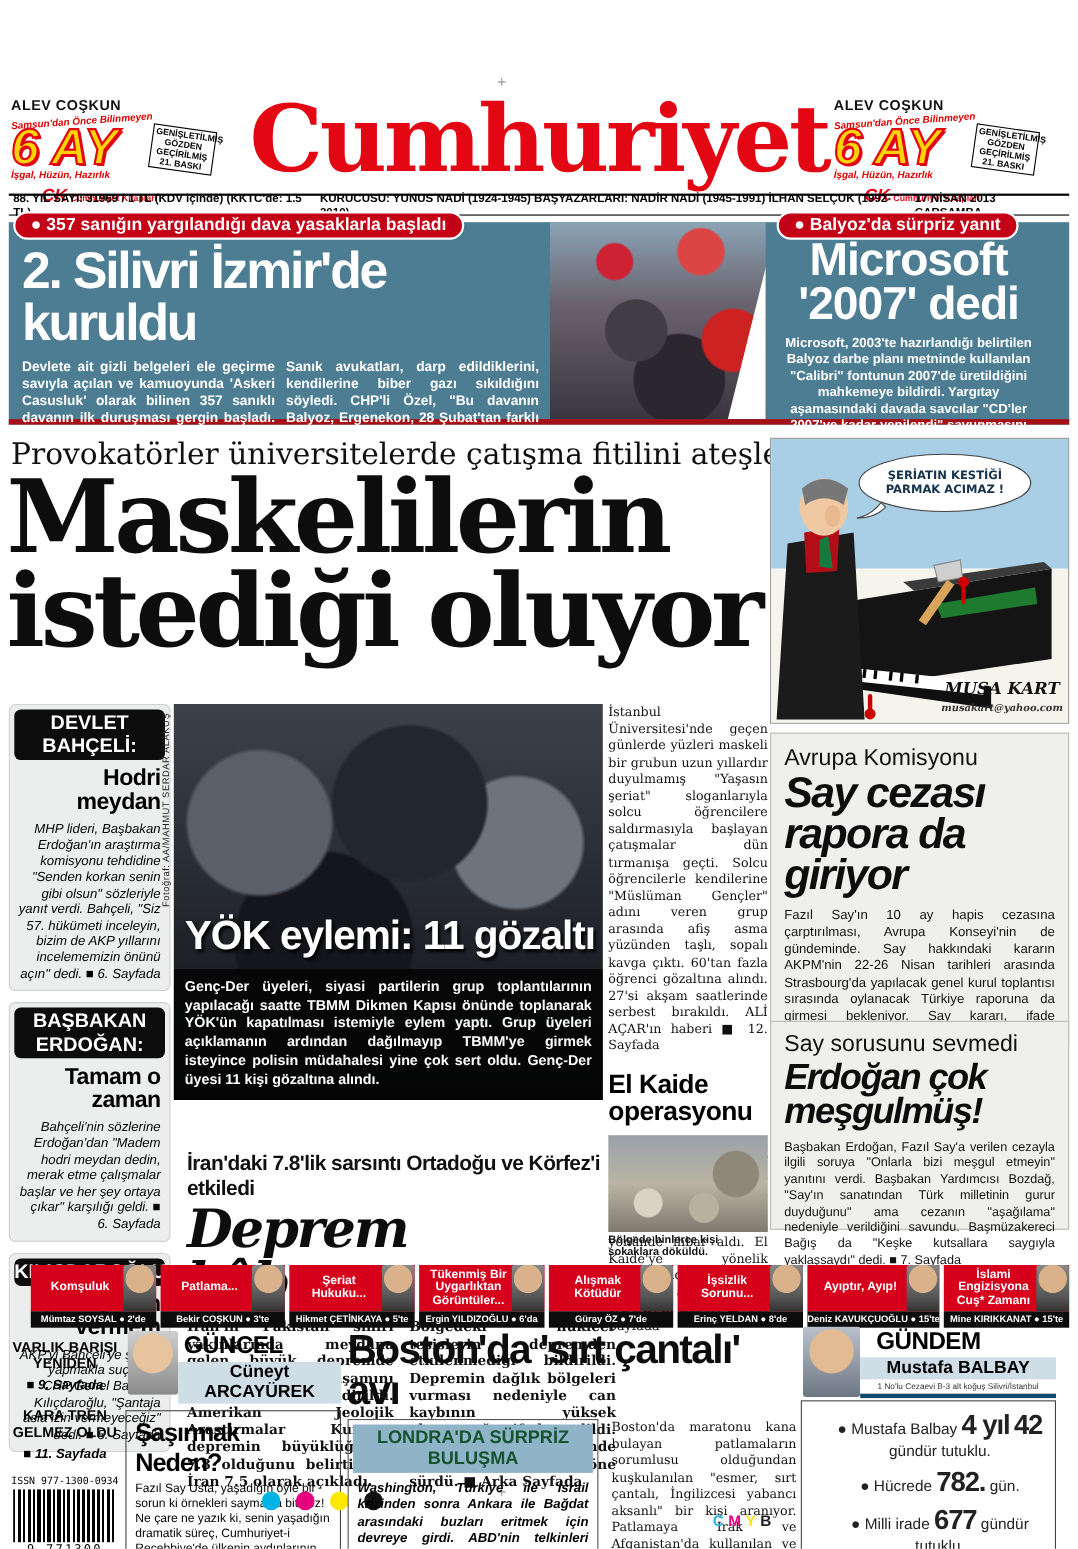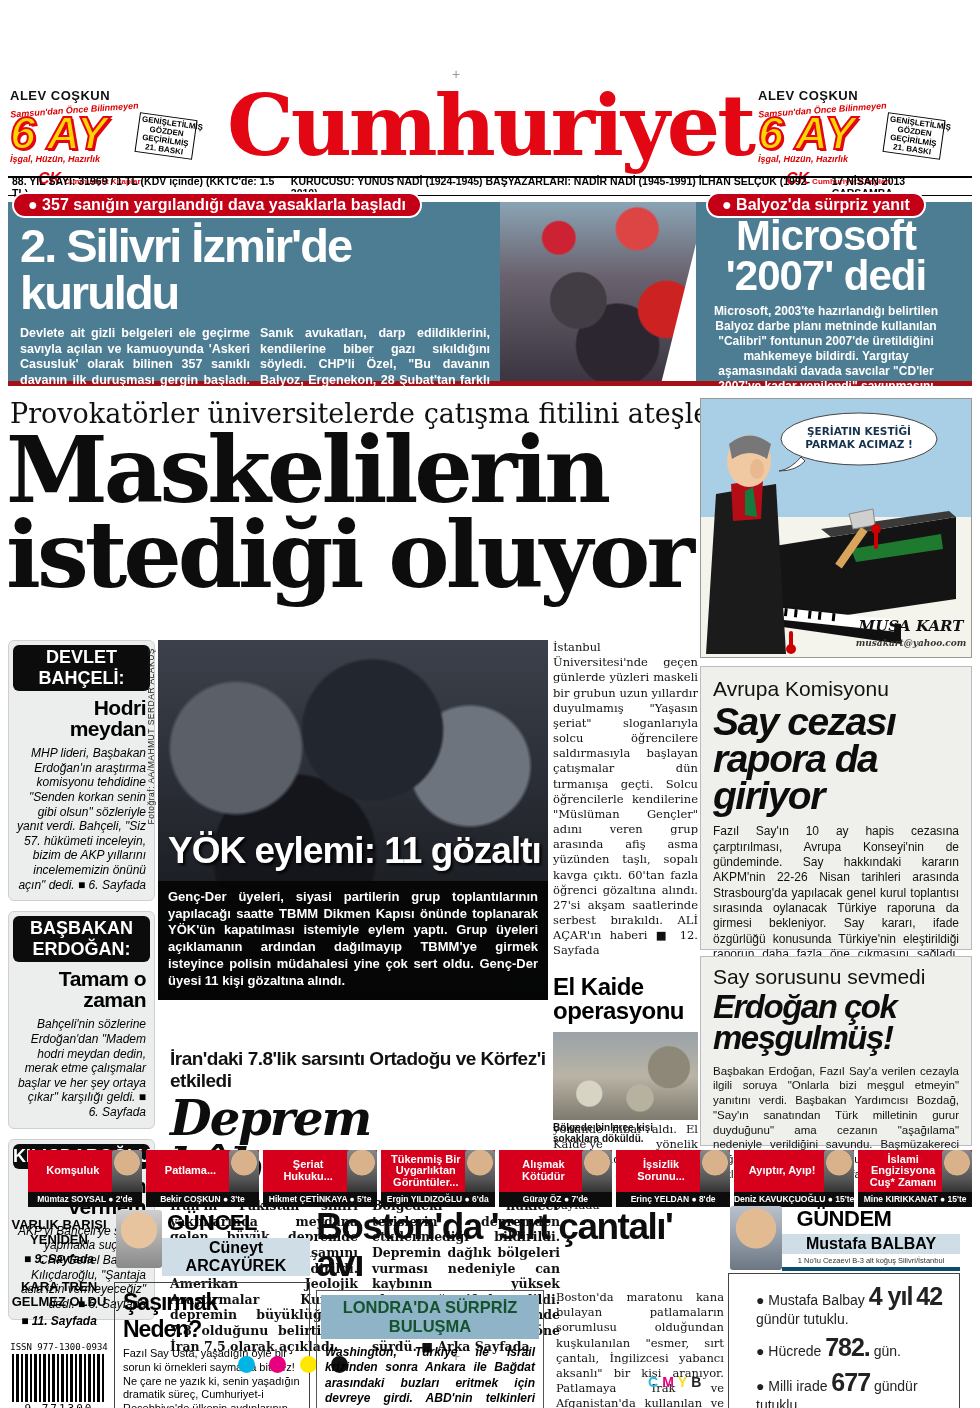--- a/index.html
+++ b/index.html
@@ -141,21 +141,21 @@
   .londra { width:228px; border:1px solid #555; padding:0 0 6px; }
   .londra-bar { background:#8fb3c7; color:#14532d; font-weight:bold; font-size:16.5px; text-align:center; padding:3px 2px; margin:4px; }
   .londra-body { font-style:italic; font-weight:bold; font-size:12px; line-height:1.28; padding:2px 8px; text-align:justify; }
   .boston-right { flex:1; }
 
   .gundem { position:absolute; left:728px; top:1206px; width:232px; }
   .gundem-photo { position:absolute; left:2px; top:0; width:52px; height:64px;
     background:radial-gradient(circle at 50% 35%, #e3bb93 0 40%, transparent 42%), linear-gradient(180deg,#b9c2cc,#6d7784); border-radius:3px;}
   .gundem-addr { font-size:7.5px; text-align:center; color:#333; border-bottom:4px solid #0c4a6e; padding:2px 0; }
   .gundem-box { border:1px solid #444; padding:8px 6px; margin-top:2px; }
-  .gundem-line { font-size:14px; text-align:left; margin-bottom:6px; color:#222;margin-left:21px; }
+  .gundem-line { font-size:14px; text-align:center; margin-bottom:6px; color:#222;margin-left:21px; }
   .gundem-line .big { font-size:25px; font-weight:bold; letter-spacing:-1px; }
 
   .cmyb { position:absolute; left:648px; top:1374px; font-weight:bold; font-size:14px; letter-spacing:4px; }
   .cmyb span:nth-child(1){color:#29b8e5;} .cmyb span:nth-child(2){color:#e5007e;}
   .cmyb span:nth-child(3){color:#f7e21b;} .cmyb span:nth-child(4){color:#222;}
 
   h1 { font-weight:bold; font-family:"Liberation Sans", sans-serif; }
 </style>
 </head>
 <body>
@@ -298,21 +298,21 @@
       <text x="210" y="247" text-anchor="middle" font-size="9" font-style="italic" font-weight="bold" font-family="DejaVu Serif, serif" fill="#333">musakart@yahoo.com</text>
     </svg>
   </div>
 
   <div class="rail-box" style="top:666px; height:284px;">
     <div class="rail-kicker">Avrupa Komisyonu</div>
     <div class="rail-title">Say cezası rapora da giriyor</div>
     <div class="rail-body">Fazıl Say'ın 10 ay hapis cezasına çarptırılması, Avrupa Konseyi'nin de gündeminde. Say hakkındaki kararın AKPM'nin 22-26 Nisan tarihleri arasında Strasbourg'da yapılacak genel kurul toplantısı sırasında oylanacak Türkiye raporuna da girmesi bekleniyor. Say kararı, ifade özgürlüğü konusunda Türkiye'nin eleştirildiği raporun daha fazla öne çıkmasını sağladı. BAHADIR SELİM DİLEK ■ 7. Sayfada</div>
   </div>
 
-  <div class="rail-box" style="top:956px; height:190px; padding-top:8px;">
+  <div class="rail-box" style="top:928px; height:190px; padding-top:8px;">
     <div class="rail-kicker">Say sorusunu sevmedi</div>
     <div class="rail-title" style="font-size:33px;">Erdoğan çok meşgulmüş!</div>
     <div class="rail-body" style="font-size:11.5px;">Başbakan Erdoğan, Fazıl Say'a verilen cezayla ilgili soruya "Onlarla bizi meşgul etmeyin" yanıtını verdi. Başbakan Yardımcısı Bozdağ, "Say'ın sanatından Türk milletinin gurur duyduğunu" ama cezanın "aşağılama" nedeniyle verildiğini savundu. Başmüzakereci Bağış da "Keşke kutsallara saygıyla yaklaşsaydı" dedi. ■ 7. Sayfada</div>
   </div>
 
   <div class="strip">
     <div class="colcell">
       <div class="colcell-top">
           <div class="colcell-title">Komşuluk</div>
           <div class="headshot"></div>

